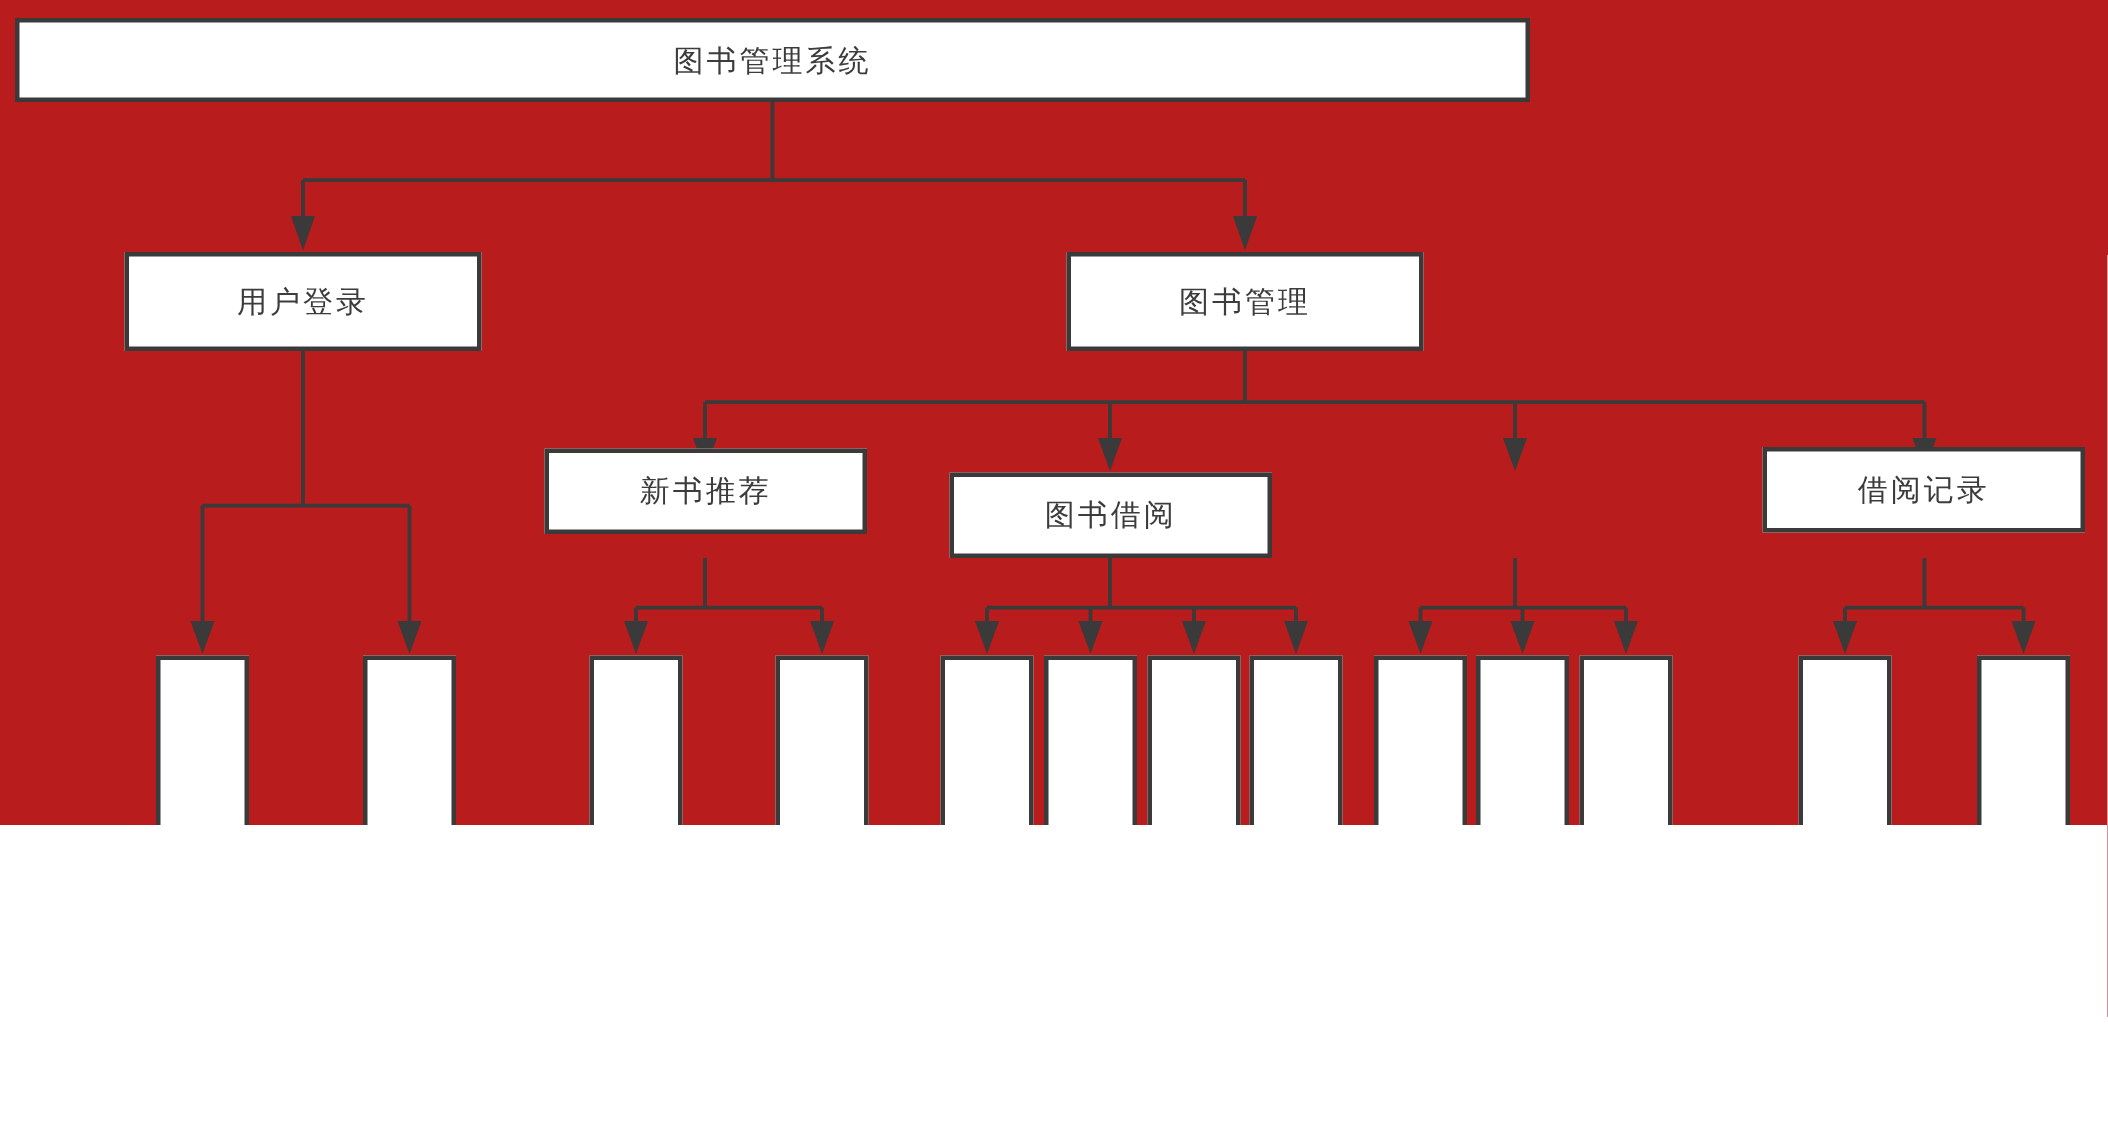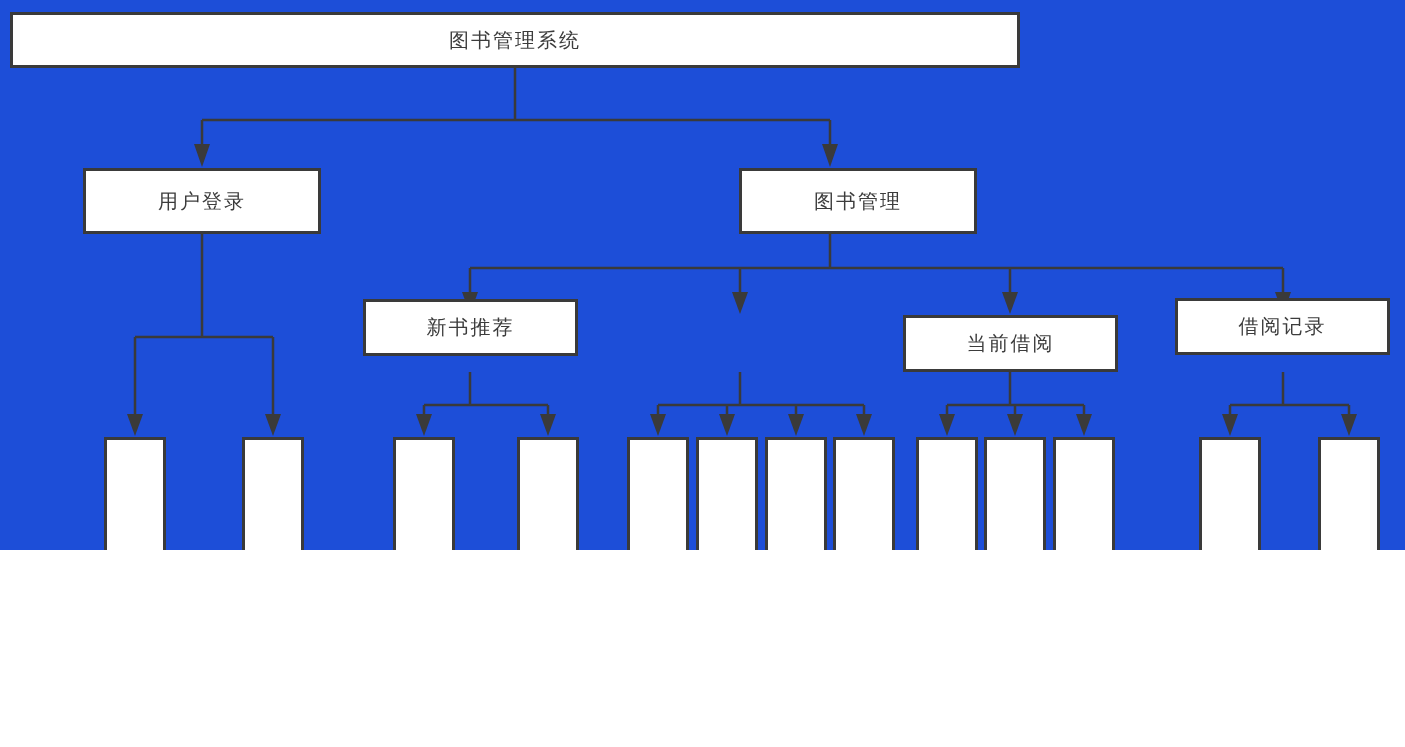--- a/index.html
+++ b/index.html
@@ -5,21 +5,21 @@
   html, body {
     margin: 0;
     padding: 0;
     background: #ffffff;
     font-family: "Liberation Sans", "DejaVu Sans", sans-serif;
   }
   #stage {
     position: relative;
     width: 1405px;
     height: 550px;
-    background: #1d4ed8;
+    background: #b91c1c;
     overflow: hidden;
   }
   #wires {
     position: absolute;
     left: 0; top: 0;
     z-index: 0;
   }
   .node {
     position: absolute;
     box-sizing: border-box;
@@ -87,24 +87,24 @@
       <polygon points="1007,414 1023,414 1015,436"></polygon>
       <polygon points="1076,414 1092,414 1084,436"></polygon>
       <polygon points="1222,414 1238,414 1230,436"></polygon>
       <polygon points="1341,414 1357,414 1349,436"></polygon>
     </g>
   </svg>
 
   <div class="node" style="left:10px; top:12px; width:1010px; height:56px;">图书管理系统</div>
 
   <div class="node" style="left:83px; top:168px; width:238px; height:66px;">用户登录</div>
-  <div class="node" style="left:711px; top:168px; width:238px; height:66px;margin-left:28px;">图书管理</div>
+  <div class="node" style="left:711px; top:168px; width:238px; height:66px;">图书管理</div>
 
   <div class="node" style="left:363px; top:299px; width:215px; height:57px;">新书推荐</div>
-  <div class="node" style="left:903px; top:315px; width:215px; height:57px;">当前借阅</div>
+  <div class="node" style="left:633px; top:315px; width:215px; height:57px;">图书借阅</div>
   <div class="node" style="left:1175px; top:298px; width:215px; height:57px;">借阅记录</div>
 
   <div class="node vnode" style="left:104px; top:437px; width:62px; height:300px;">用户登录</div>
   <div class="node vnode" style="left:242px; top:437px; width:62px; height:300px;">注销登录</div>
 
   <div class="node vnode" style="left:393px; top:437px; width:62px; height:300px;">查询图书</div>
   <div class="node vnode" style="left:517px; top:437px; width:62px; height:300px;">借阅图书</div>
 
   <div class="node vnode" style="left:627px; top:437px; width:62px; height:300px;">查询图书</div>
   <div class="node vnode" style="left:696px; top:437px; width:62px; height:300px;">新增图书（管理员）</div>

